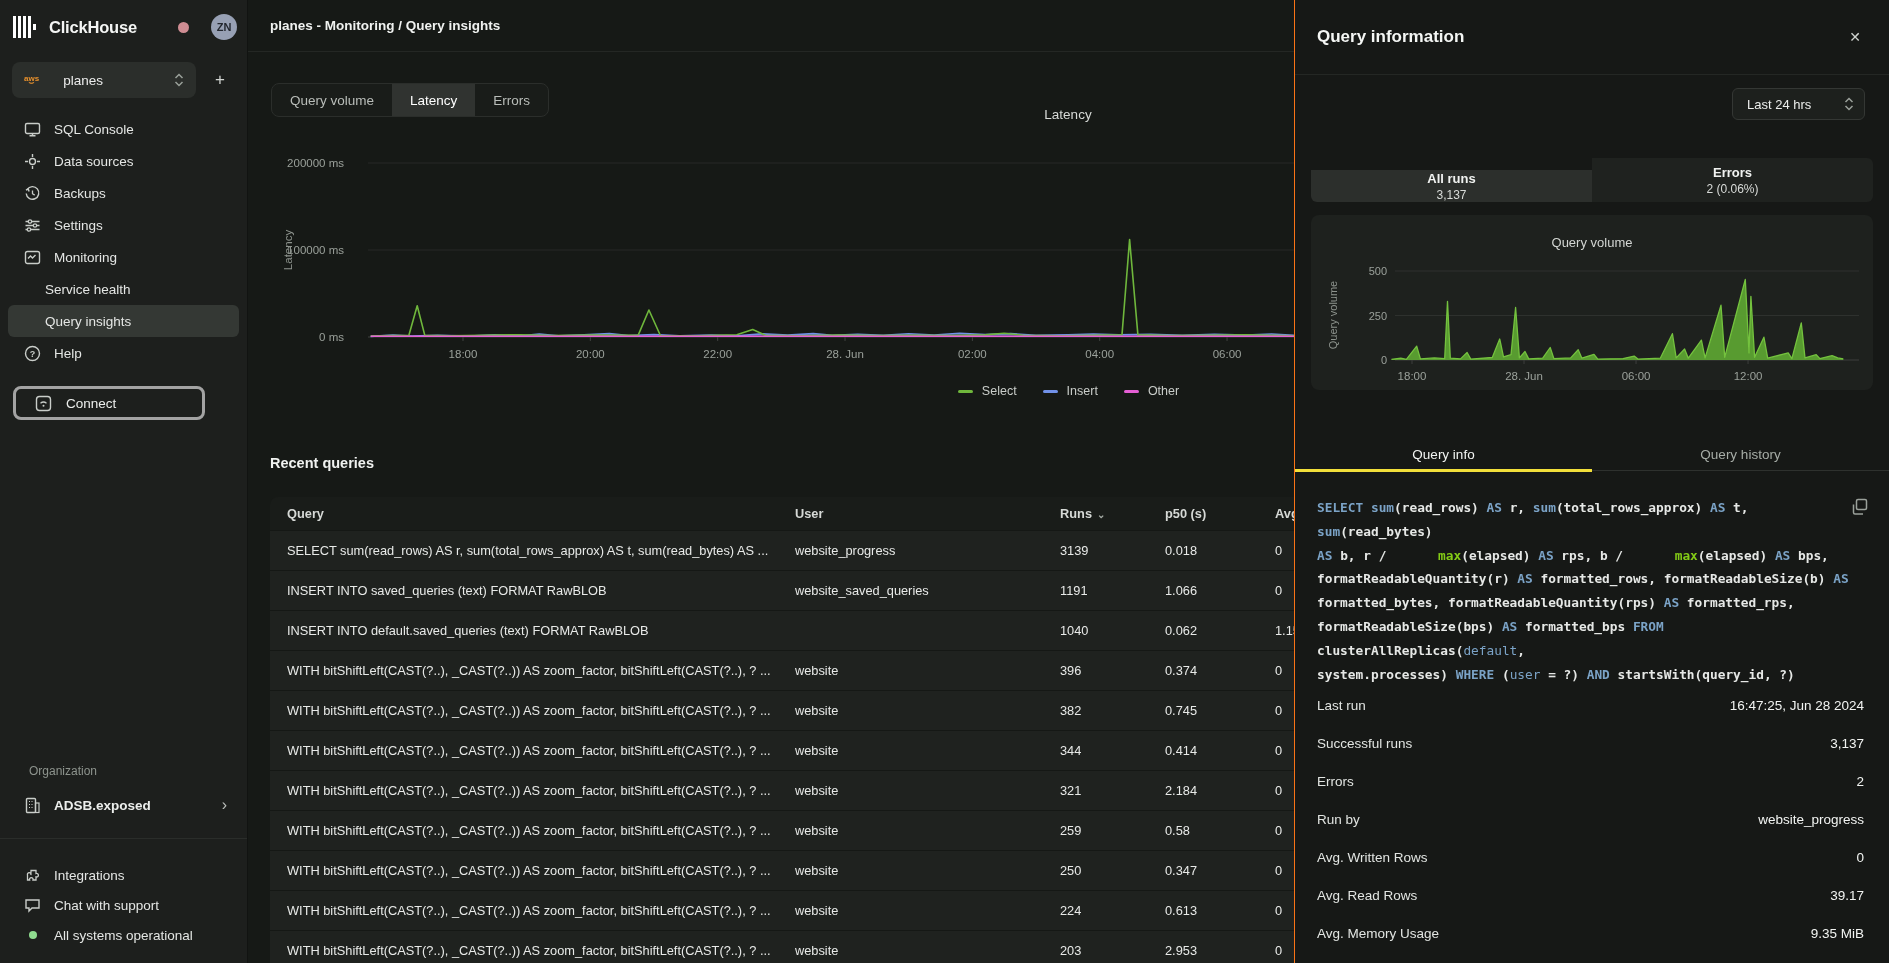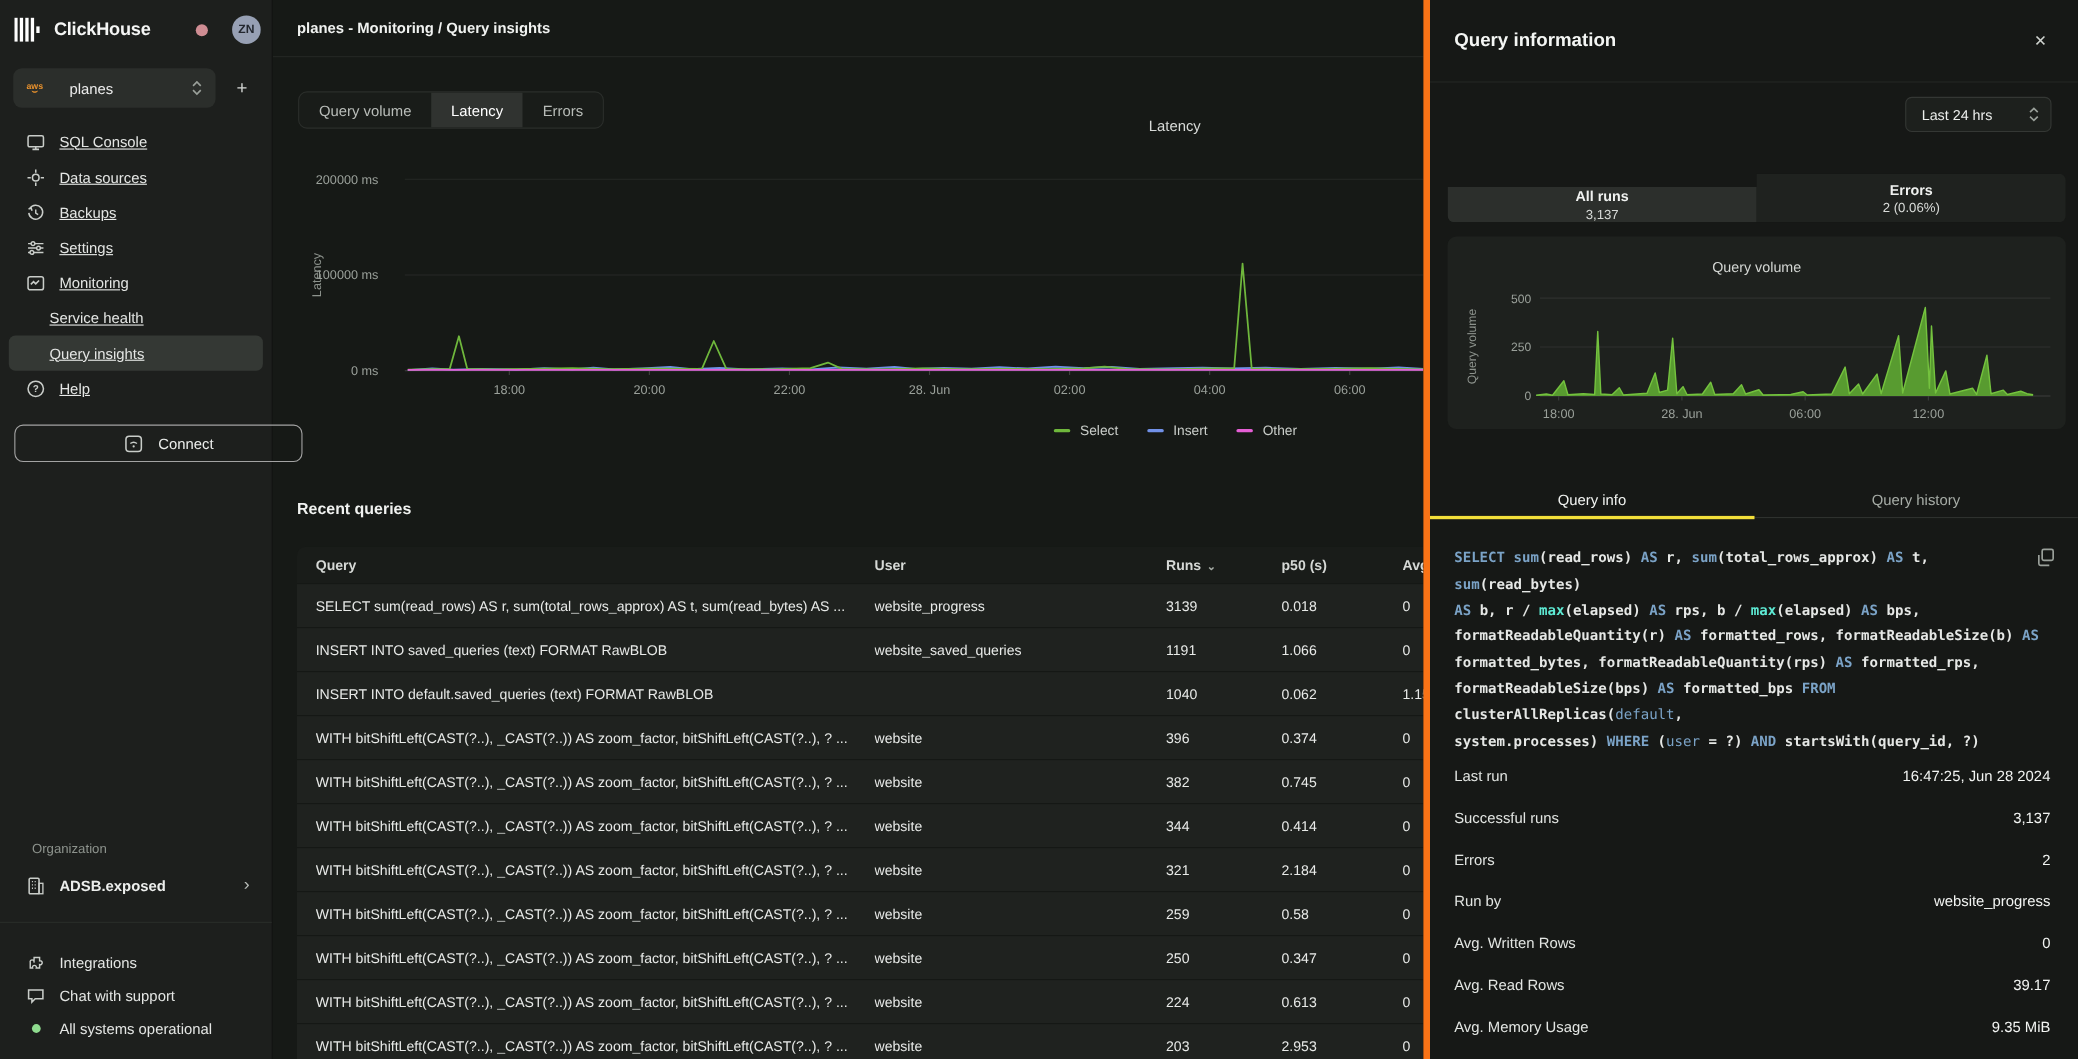--- a/index.html
+++ b/index.html
@@ -13,26 +13,26 @@
   .brand-name { font-size:16.5px; font-weight:600; color:#f4f5f4; margin-left:9px; letter-spacing:-0.2px; }
   .brand-spacer { flex:1; }
   .status-dot { width:11px; height:11px; border-radius:50%; background:#cf8d93; margin-right:22px; }
   .avatar { width:26px; height:26px; border-radius:50%; background:#97a0b4; color:#23272f; font-size:11px; font-weight:700; display:flex; align-items:center; justify-content:center; }
   .service-row { position:absolute; left:12px; top:62px; right:10px; height:36px; display:flex; align-items:center; }
   .service-select { width:184px; height:36px; background:#2b2e2b; border-radius:8px; display:flex; align-items:center; padding:0 12px; cursor:pointer;gap:24px; }
   .aws-mark { font-size:8px; font-weight:700; color:#e8912d; line-height:6px; text-align:center; }
   .aws-mark .smile { display:block; font-size:9px; margin-top:-3px; }
   .service-label { font-size:13.5px; color:#ececec; flex:1; }
   .add-service { width:24px; height:24px; margin-left:12px; color:#d2d5d2; font-size:17px; display:flex; align-items:center; justify-content:center; cursor:pointer; }
-  .nav { position:absolute; left:8px; right:8px; top:113px;text-decoration:underline; }
+  .nav { position:absolute; left:8px; right:8px; top:113px; }
   .nav-item { height:32px; display:flex; align-items:center; padding-left:16px; border-radius:6px; font-size:13.5px; color:#e4e6e4; cursor:pointer; }
   .nav-item .ico { width:17px; height:17px; margin-right:13px; display:flex; align-items:center; justify-content:center; color:#c9cdc9; font-size:15px; }
   .nav-item.sub { padding-left:37px; }
   .nav-item.active { background:#343834; }
-  .connect-btn { position:absolute; left:13px; top:386px; width:262px; height:34px; border:1px solid #a3a3a3; border-radius:8px; display:flex; align-items:center; padding-left:19px; font-size:13.5px; color:#eceeec; cursor:pointer;justify-content:center; }
+  .connect-btn { position:absolute; left:13px; top:386px; width:192px; height:34px; border:3px solid #a3a3a3; border-radius:8px; display:flex; align-items:center; padding-left:19px; font-size:13.5px; color:#eceeec; cursor:pointer; }
   .connect-btn .ico { width:17px; height:17px; margin-right:14px; color:#c9cdc9; }
   .org-heading { position:absolute; left:29px; top:764px; font-size:12px; color:#8d938d; }
   .org-row { position:absolute; left:8px; right:8px; top:788px; height:34px; display:flex; align-items:center; padding-left:16px; border-radius:6px; cursor:pointer; }
   .org-row .ico { width:17px; height:17px; margin-right:13px; color:#c9cdc9; }
   .org-name { font-size:13.5px; font-weight:600; color:#eceeec; flex:1; }
   .org-chevron { color:#b9bdb9; font-size:16px; margin-right:12px; }
   .side-divider { position:absolute; left:0; right:0; top:838px; border-top:1px solid #2a2d2a; }
   .side-footer { position:absolute; left:8px; right:8px; top:860px; }
   .foot-item { height:30px; display:flex; align-items:center; padding-left:16px; font-size:13.5px; color:#e4e6e4; cursor:pointer; }
   .foot-item .ico { width:17px; height:17px; margin-right:13px; display:flex; align-items:center; justify-content:center; color:#c9cdc9; }
@@ -52,41 +52,41 @@
 
   .recent-title { position:absolute; left:22px; top:455px; font-size:14.5px; font-weight:700; color:#f0f2f0; }
   .qtable { position:absolute; left:22px; top:497px; width:1610px; border-radius:8px 8px 0 0; overflow:hidden; }
   .qrow { display:grid; grid-template-columns:508px 265px 105px 110px 1fr; align-items:center; padding-left:17px; }
   .qhead { height:33px; background:#191c19; font-size:12.8px; font-weight:600; color:#d6d9d6; }
   .qhead .sort { font-size:10px; color:#a7ada7; margin-left:5px; }
   .qbody .qrow { height:40px; background:#1f221f; border-top:1px solid #151815; font-size:12.8px; color:#e8eae8; cursor:pointer; }
   .qcell { white-space:nowrap; overflow:hidden; text-overflow:ellipsis; padding-right:14px; }
 
   
-  .panel { position:absolute; left:1294px; top:0; width:595px; height:963px; background:#161816; border-left:6px solid #f97316; z-index:10; }
+  .panel { position:absolute; left:1294px; top:0; width:595px; height:963px; background:#161816; border-left:1px solid #f97316; z-index:10; }
   .panel-header { position:absolute; left:0; right:0; top:0; height:75px; border-bottom:1px solid #242724; display:flex; align-items:center; }
   .panel-title { font-size:17px; font-weight:700; color:#f4f6f4; margin-left:22px; flex:1; }
   .panel-close { width:28px; height:28px; margin-right:20px; display:flex; align-items:center; justify-content:center; color:#cfd3cf; font-size:14px; cursor:pointer; }
   .range-select { position:absolute; right:24px; top:88px; width:133px; height:32px; background:#1d201d; border:1px solid #343734; border-radius:6px; display:flex; align-items:center; padding:0 10px 0 14px; font-size:13px; color:#eceeec; cursor:pointer; }
   .range-select .lbl { flex:1; }
   .updown { color:#9aa09a; }
   .summary-tabs { position:absolute; left:16px; top:158px; width:562px; height:44px; display:flex; border-radius:6px; overflow:hidden; }
   .sumtab { width:281px; display:flex; flex-direction:column; align-items:center; justify-content:center; gap:2px; cursor:pointer; background:#1f221f; }
   .sumtab.active { background:#2c2f2c;margin-top:12px; }
   .sumtab .l { font-size:13px; font-weight:600; color:#f0f2f0; }
   .sumtab .v { font-size:12px; color:#d8dbd8; }
   .qv-card { position:absolute; left:16px; top:215px; width:562px; height:175px; background:#1e211e; border-radius:8px; }
   .info-tabs { position:absolute; left:0; right:0; top:438px; height:33px; border-bottom:1px solid #2e312e; display:flex; }
   .info-tab { width:50%; display:flex; align-items:center; justify-content:center; font-size:13.5px; color:#a7ada7; cursor:pointer; position:relative; }
   .info-tab.active { color:#f2f4f2; }
   .info-tab.active::after { content:""; position:absolute; left:0; right:0; bottom:-2px; height:3px; background:#f2df3a; }
   .code-wrap { position:absolute; left:22px; right:24px; top:496px; }
   .code { font-family:"DejaVu Sans Mono","Liberation Mono",monospace; font-size:12.8px; line-height:23.8px; color:#e6e8e6; font-weight:700; white-space:pre-wrap; word-break:break-word; }
   .code .kw { color:#7ba3c7; }
-  .code .fn { color:#5eead4; }
+  .code .fn { color:#84cc16;margin-left:44px; }
   .code .pr { color:#7ba3c7; font-weight:400; }
   .copy-btn { position:absolute; right:-4px; top:2px; width:18px; height:18px; color:#9aa09a; cursor:pointer; }
   .stats { position:absolute; left:22px; right:25px; top:686px; }
   .stat-row { height:38px; display:flex; align-items:center; justify-content:space-between; }
   .stat-label { font-size:13.5px; color:#e2e5e2; }
   .stat-value { font-size:13.5px; color:#f2f4f2; }
   svg text { font-family:"Liberation Sans", sans-serif; }
 </style>
 </head>
 <body>

